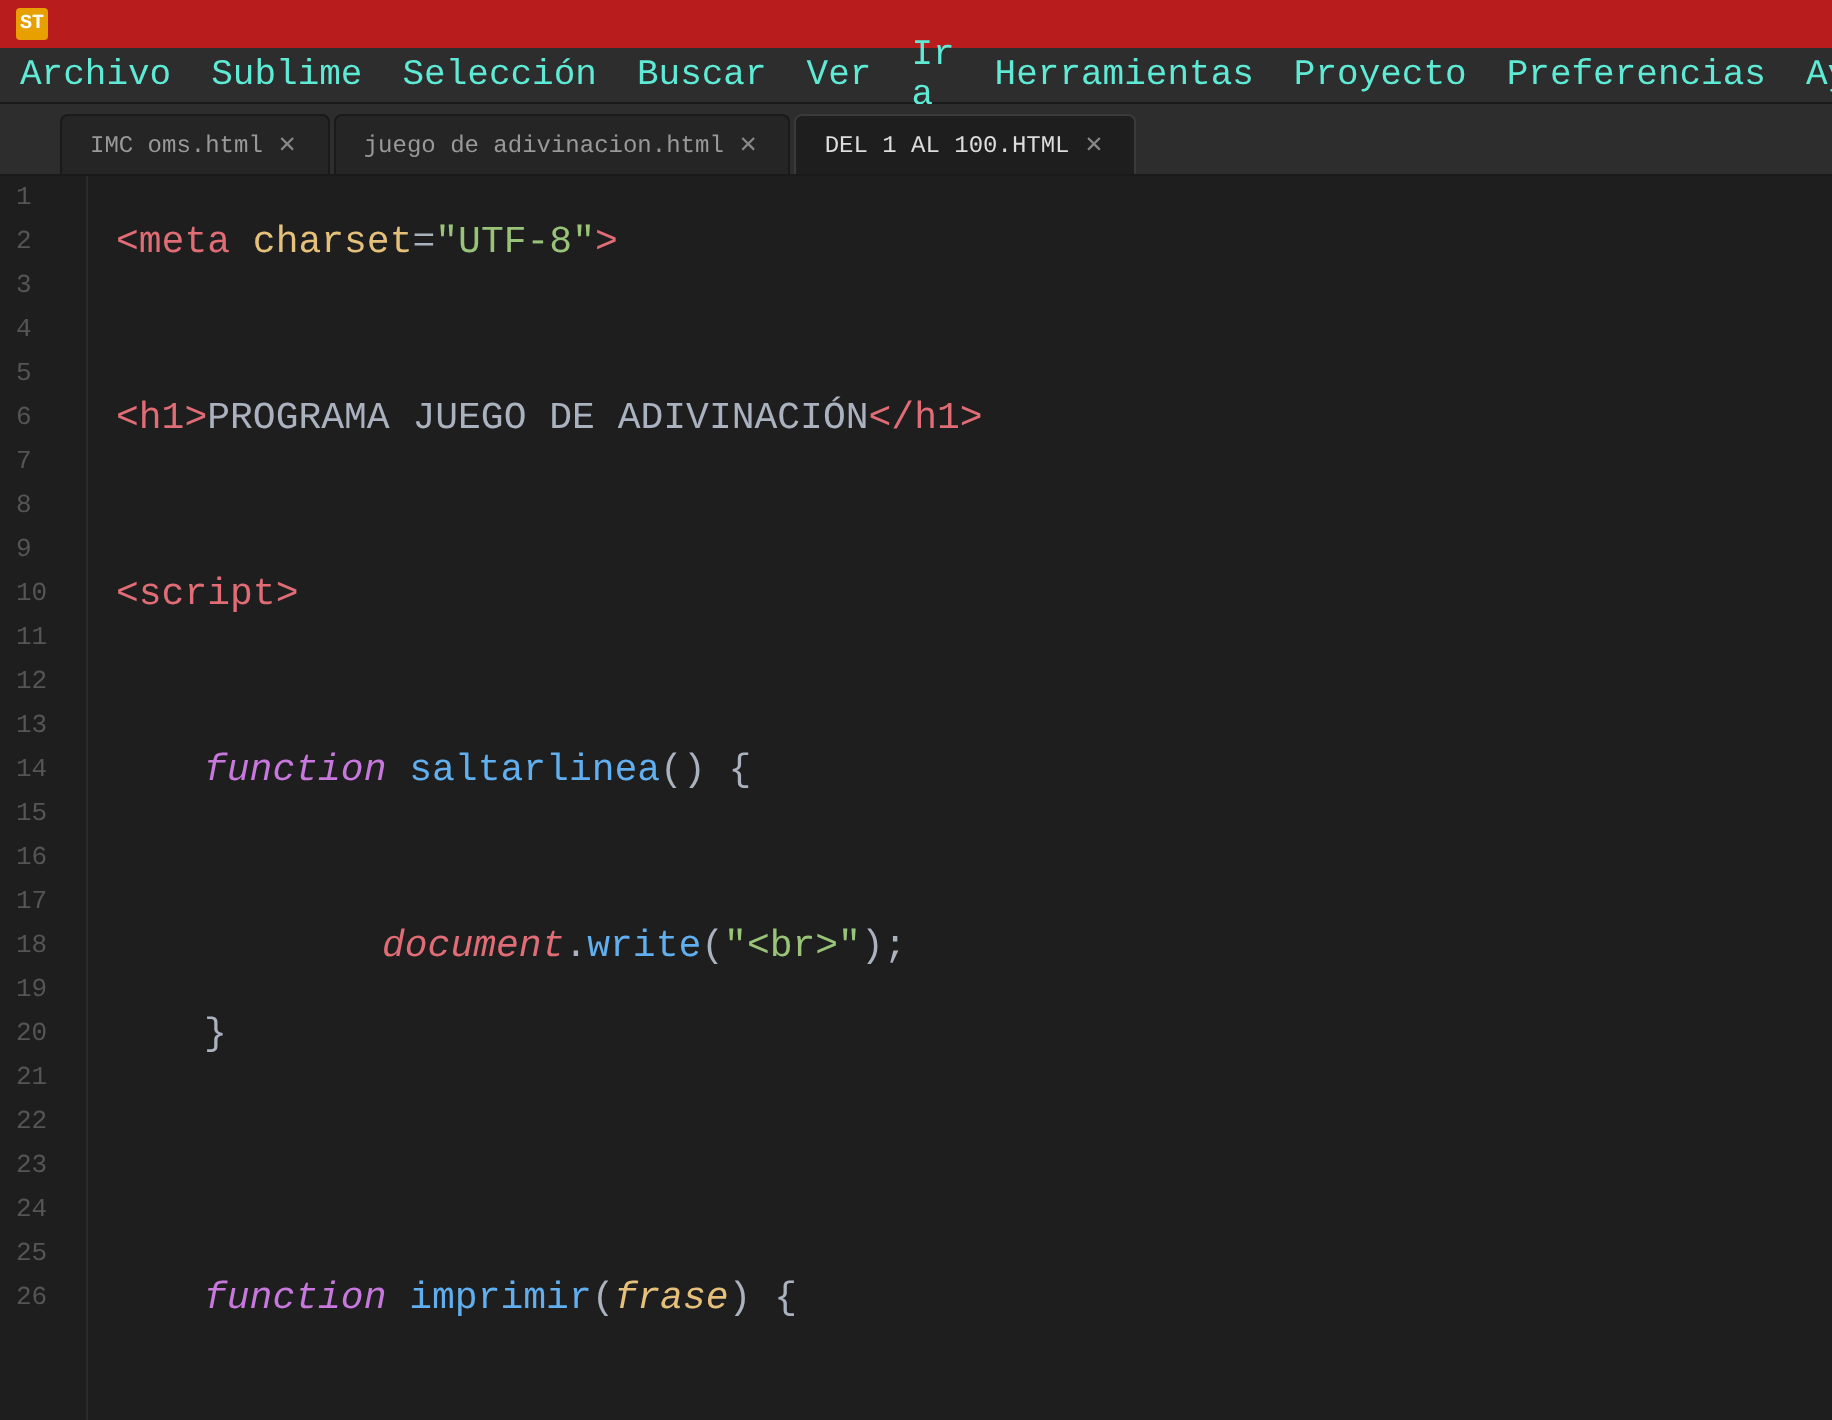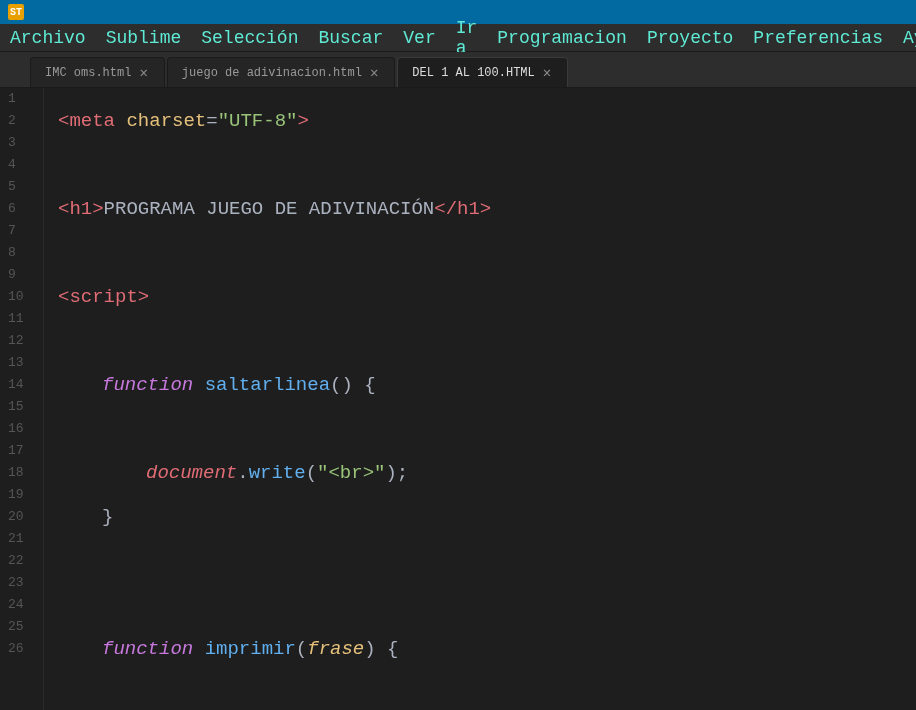--- a/index.html
+++ b/index.html
@@ -1,20 +1,20 @@
 <!DOCTYPE html>
 <html><head>
   <meta charset="utf-8">
   <style>
     * { margin: 0; padding: 0; box-sizing: border-box; }
     body { background: #1e1e1e; font-family: 'Consolas', 'Courier New', monospace; font-size: 13px; color: #ccc; overflow: hidden; }
 
     
     #titlebar {
-      background: #0369a1;
+      background: #b91c1c;
       color: #ccc;
       padding: 4px 8px;
       font-size: 12px;
       display: flex;
       align-items: center;
       gap: 6px;
       height: 24px;
       user-select: none;
     }
     #titlebar-icon { width: 16px; height: 16px; background: #e8a000; border-radius: 2px; display: flex; align-items: center; justify-content: center; font-size: 10px; color: #fff; font-weight: bold; flex-shrink: 0; }
@@ -126,41 +126,41 @@
 
     
     .c-tag { color: #e06c75; }
     .c-attr { color: #e5c07b; }
     .c-string { color: #98c379; }
     .c-equals { color: #abb2bf; }
     .c-script { color: #e06c75; }
     .c-function-kw { color: #c678dd; font-style: italic; text-align: right; }
     .c-fn-name { color: #61afef; }
     .c-param { color: #e5c07b; font-style: italic; }
-    .c-document { color: #e06c75; font-style: italic; }
+    .c-document { color: #e06c75; font-style: italic; margin-left: 45px; }
     .c-method { color: #61afef; }
     .c-plain { color: #abb2bf; }
   </style>
 </head>
 <body>
 
 <div style="position:relative;">
 
   <div id="titlebar">
     <div id="titlebar-icon">ST</div>
   </div>
 
   <div id="menubar">
     <div class="menu-item">Archivo</div>
     <div class="menu-item">Sublime</div>
     <div class="menu-item">Selección</div>
     <div class="menu-item">Buscar</div>
     <div class="menu-item">Ver</div>
     <div class="menu-item">Ir a</div>
-    <div class="menu-item">Programacion</div>
+    <div class="menu-item">Herramientas</div>
     <div class="menu-item">Proyecto</div>
     <div class="menu-item">Preferencias</div>
     <div class="menu-item">Ayuda</div>
   </div>
 
   <div style="position:relative;">
     <div id="nav-arrows">
       <span class="nav-arrow">◀</span>
       <span class="nav-arrow">▶</span>
     </div>

